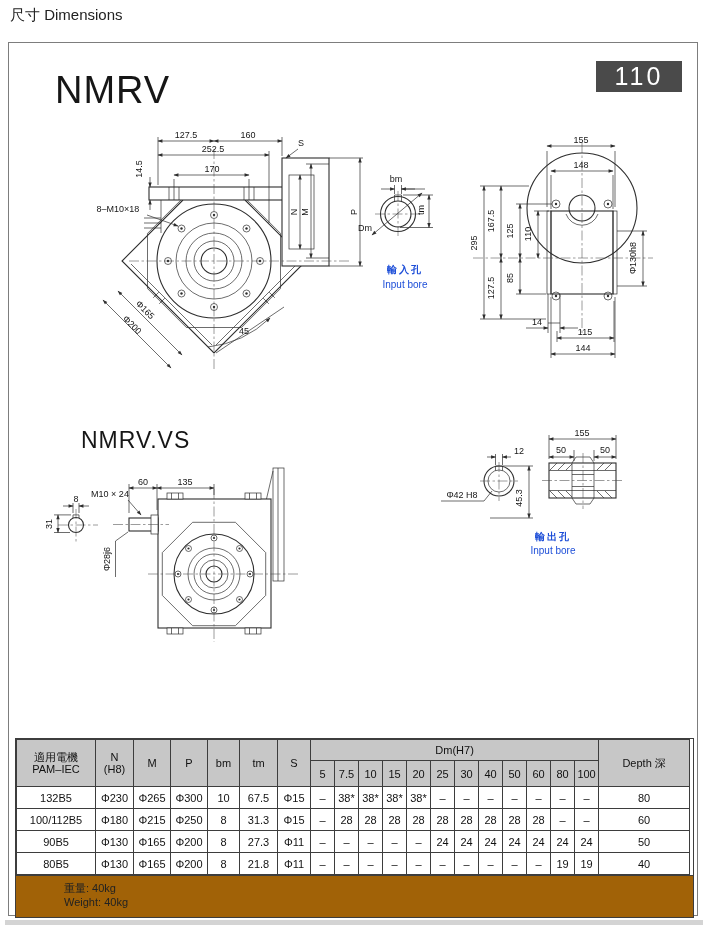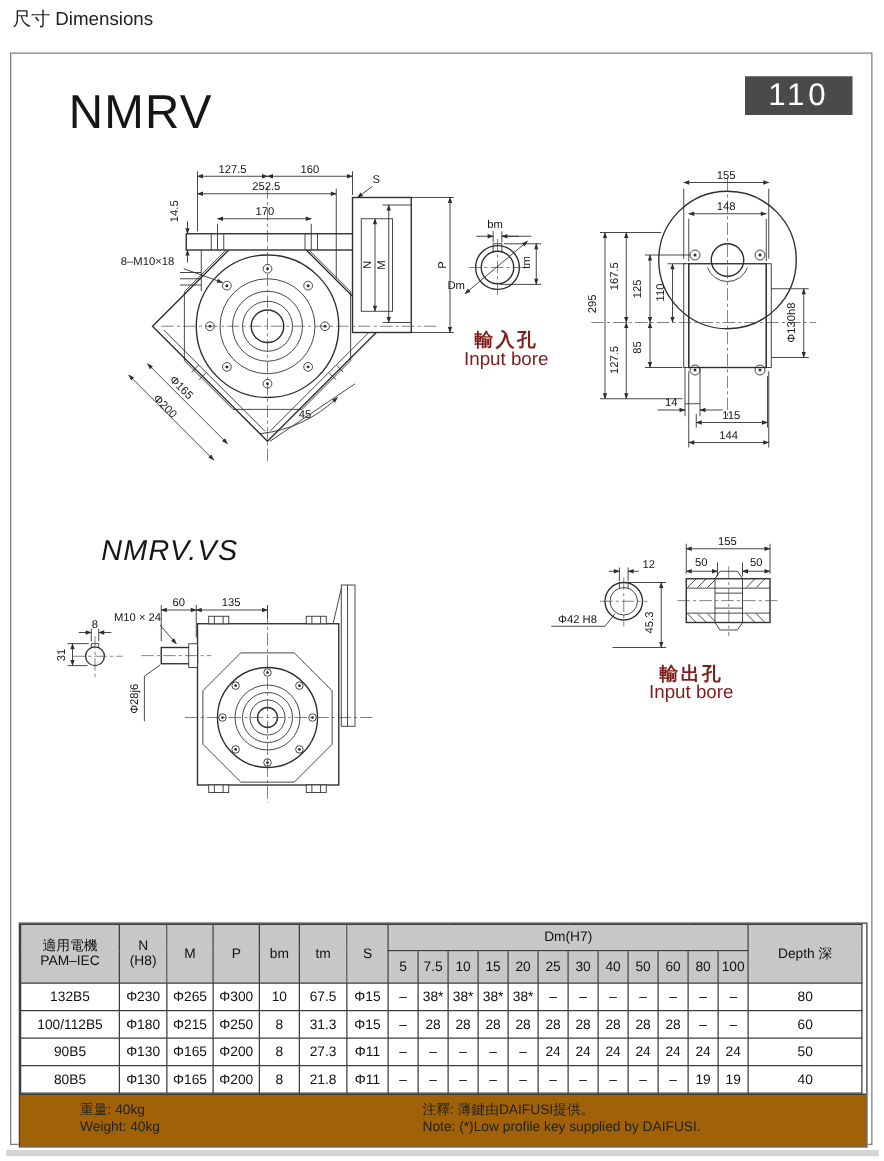--- a/index.html
+++ b/index.html
@@ -7,27 +7,27 @@
     width:707px;height:929px;position:relative;background:#fff;
     font-family:"Liberation Sans","DejaVu Sans",sans-serif;color:#1d1d1d;
     overflow:hidden;
   }
   .doc-header{position:absolute;left:10px;top:6px;font-size:15px;color:#222;}
   .page{
     position:absolute;left:8px;top:42px;width:688px;height:872px;
     border:1px solid #7d7d7d;background:#fff;
   }
   .model-title{position:absolute;left:46px;top:26px;font-size:38px;letter-spacing:1px;color:#161616;}
-  .model-title.vs{left:72px;top:384px;font-size:23px;font-style:italic;}
+  .model-title.vs{left:72px;top:384px;font-size:23px;}
   .size-badge{
     position:absolute;left:587px;top:18px;width:86px;height:31px;
     background:#4a4a4a;color:#fff;font-size:25px;line-height:31px;
     text-align:center;letter-spacing:3px;
   }
-  .caption{position:absolute;width:110px;text-align:center;font-size:15px;color:#7f1d1d;}
+  .caption{position:absolute;width:110px;text-align:center;font-size:10px;color:#1d4ed8;}
   .caption.zh{font-weight:bold;letter-spacing:2px;}
   .drawing-svg{position:absolute;left:0;top:58px;}
 
   
   .geo{stroke:#2e2e2e;stroke-width:1.1;fill:none}
   .geo2{stroke:#2e2e2e;stroke-width:0.7;fill:none}
   .wf{fill:#fff}
   .dl{stroke:#2e2e2e;stroke-width:0.7;fill:none}
   .dla{marker-start:url(#ma);marker-end:url(#ma)}
   .dle{marker-end:url(#ma)}
@@ -528,21 +528,17 @@
             <td>19</td>
             <td>40</td>
           </tr>
         </tbody>
     </table>
     <div class="table-footer">
       <div class="foot-block weight">
         <div>重量: 40kg</div>
         <div>Weight: 40kg</div>
       </div>
-      <div class="foot-block note">
-        <div>注釋: 薄鍵由DAIFUSI提供。</div>
-        <div>Note: (*)Low profile key supplied by DAIFUSI.</div>
-      </div>
     </div>
   </div>
 </div>
 
 <div class="scan-shadow"></div>
 
 </body></html>

